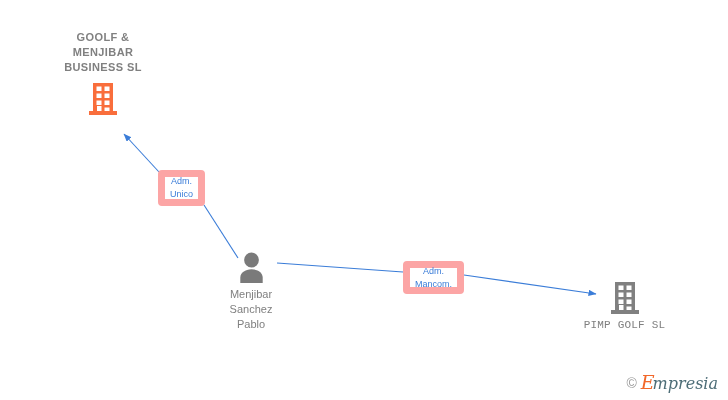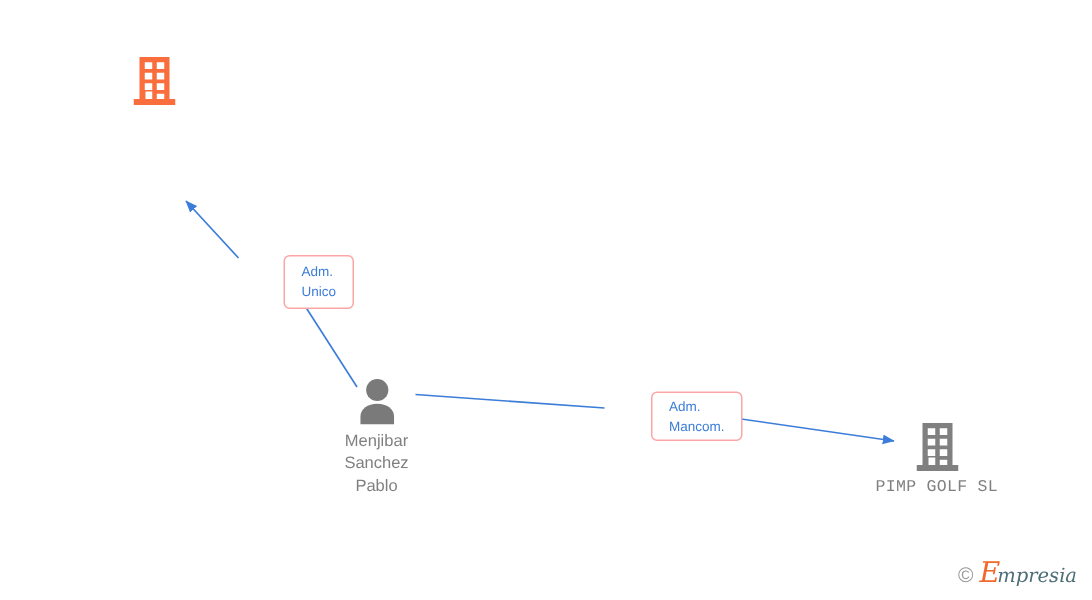--- a/index.html
+++ b/index.html
@@ -75,31 +75,31 @@
   }
   .node-icon svg {
     display: block;
     margin: 0 auto;
   }
   
   .rel-box {
     position: absolute;
     box-sizing: border-box;
     background: #ffffff;
-    border: 1px solid #fca5a5;
+    border: 7px solid #fca5a5;
     border-radius: 4px;
     color: #3b7dd8;
     font-size: 9px;
     line-height: 13px;
+    text-align: center;
     display: flex;
     flex-direction: column;
     align-items: center;
     justify-content: center;
     white-space: pre-line;
-    margin-left: 31px;
   }
   #rel-adm-unico {
     left: 158px;
     top: 170px;
     width: 47px;
     height: 36px;
   }
   #rel-adm-mancom {
     left: 403px;
     top: 261px;
@@ -124,21 +124,21 @@
     color: #f2682a;
     font-family: "DejaVu Serif", serif;
     font-style: italic;
     font-size: 19px;
     line-height: 1;
   }
   #watermark .wm-rest {
     color: #4d6d77;
     font-family: "DejaVu Serif", serif;
     font-style: italic;
-    font-size: 13px;
+    font-size: 16px;
     line-height: 1;
     margin-left: -2px;
   }
 </style>
 </head>
 <body>
 
 <div id="canvas">
 
   <svg class="edge-layer" viewBox="0 0 728 400" width="728" height="400">
@@ -151,20 +151,23 @@
     <line x1="238" y1="258" x2="204" y2="205" stroke="#3b7dd8" stroke-width="1.1"></line>
 
     <line x1="159" y1="172" x2="124" y2="134" stroke="#3b7dd8" stroke-width="1.1" marker-end="url(#arrow-end)"></line>
 
     <line x1="277" y1="263" x2="403" y2="272" stroke="#3b7dd8" stroke-width="1.1"></line>
 
     <line x1="464" y1="275" x2="596" y2="294" stroke="#3b7dd8" stroke-width="1.1" marker-end="url(#arrow-end)"></line>
   </svg>
 
   <div class="node" id="node-company-main">
+    <div class="node-label">GOOLF &amp;
+MENJIBAR
+BUSINESS SL</div>
     <div class="node-icon">
       <svg width="28" height="34" viewBox="0 0 28 34" aria-hidden="true">
         <g fill="#f96e3c">
           <rect x="4" y="1" width="20" height="28"></rect>
           <rect x="0" y="29" width="28" height="4"></rect>
         </g>
         <g fill="#ffffff">
           <rect x="7.5" y="4.5" width="5" height="4.5"></rect>
           <rect x="15.5" y="4.5" width="5" height="4.5"></rect>
           <rect x="7.5" y="11.5" width="5" height="4.5"></rect>

